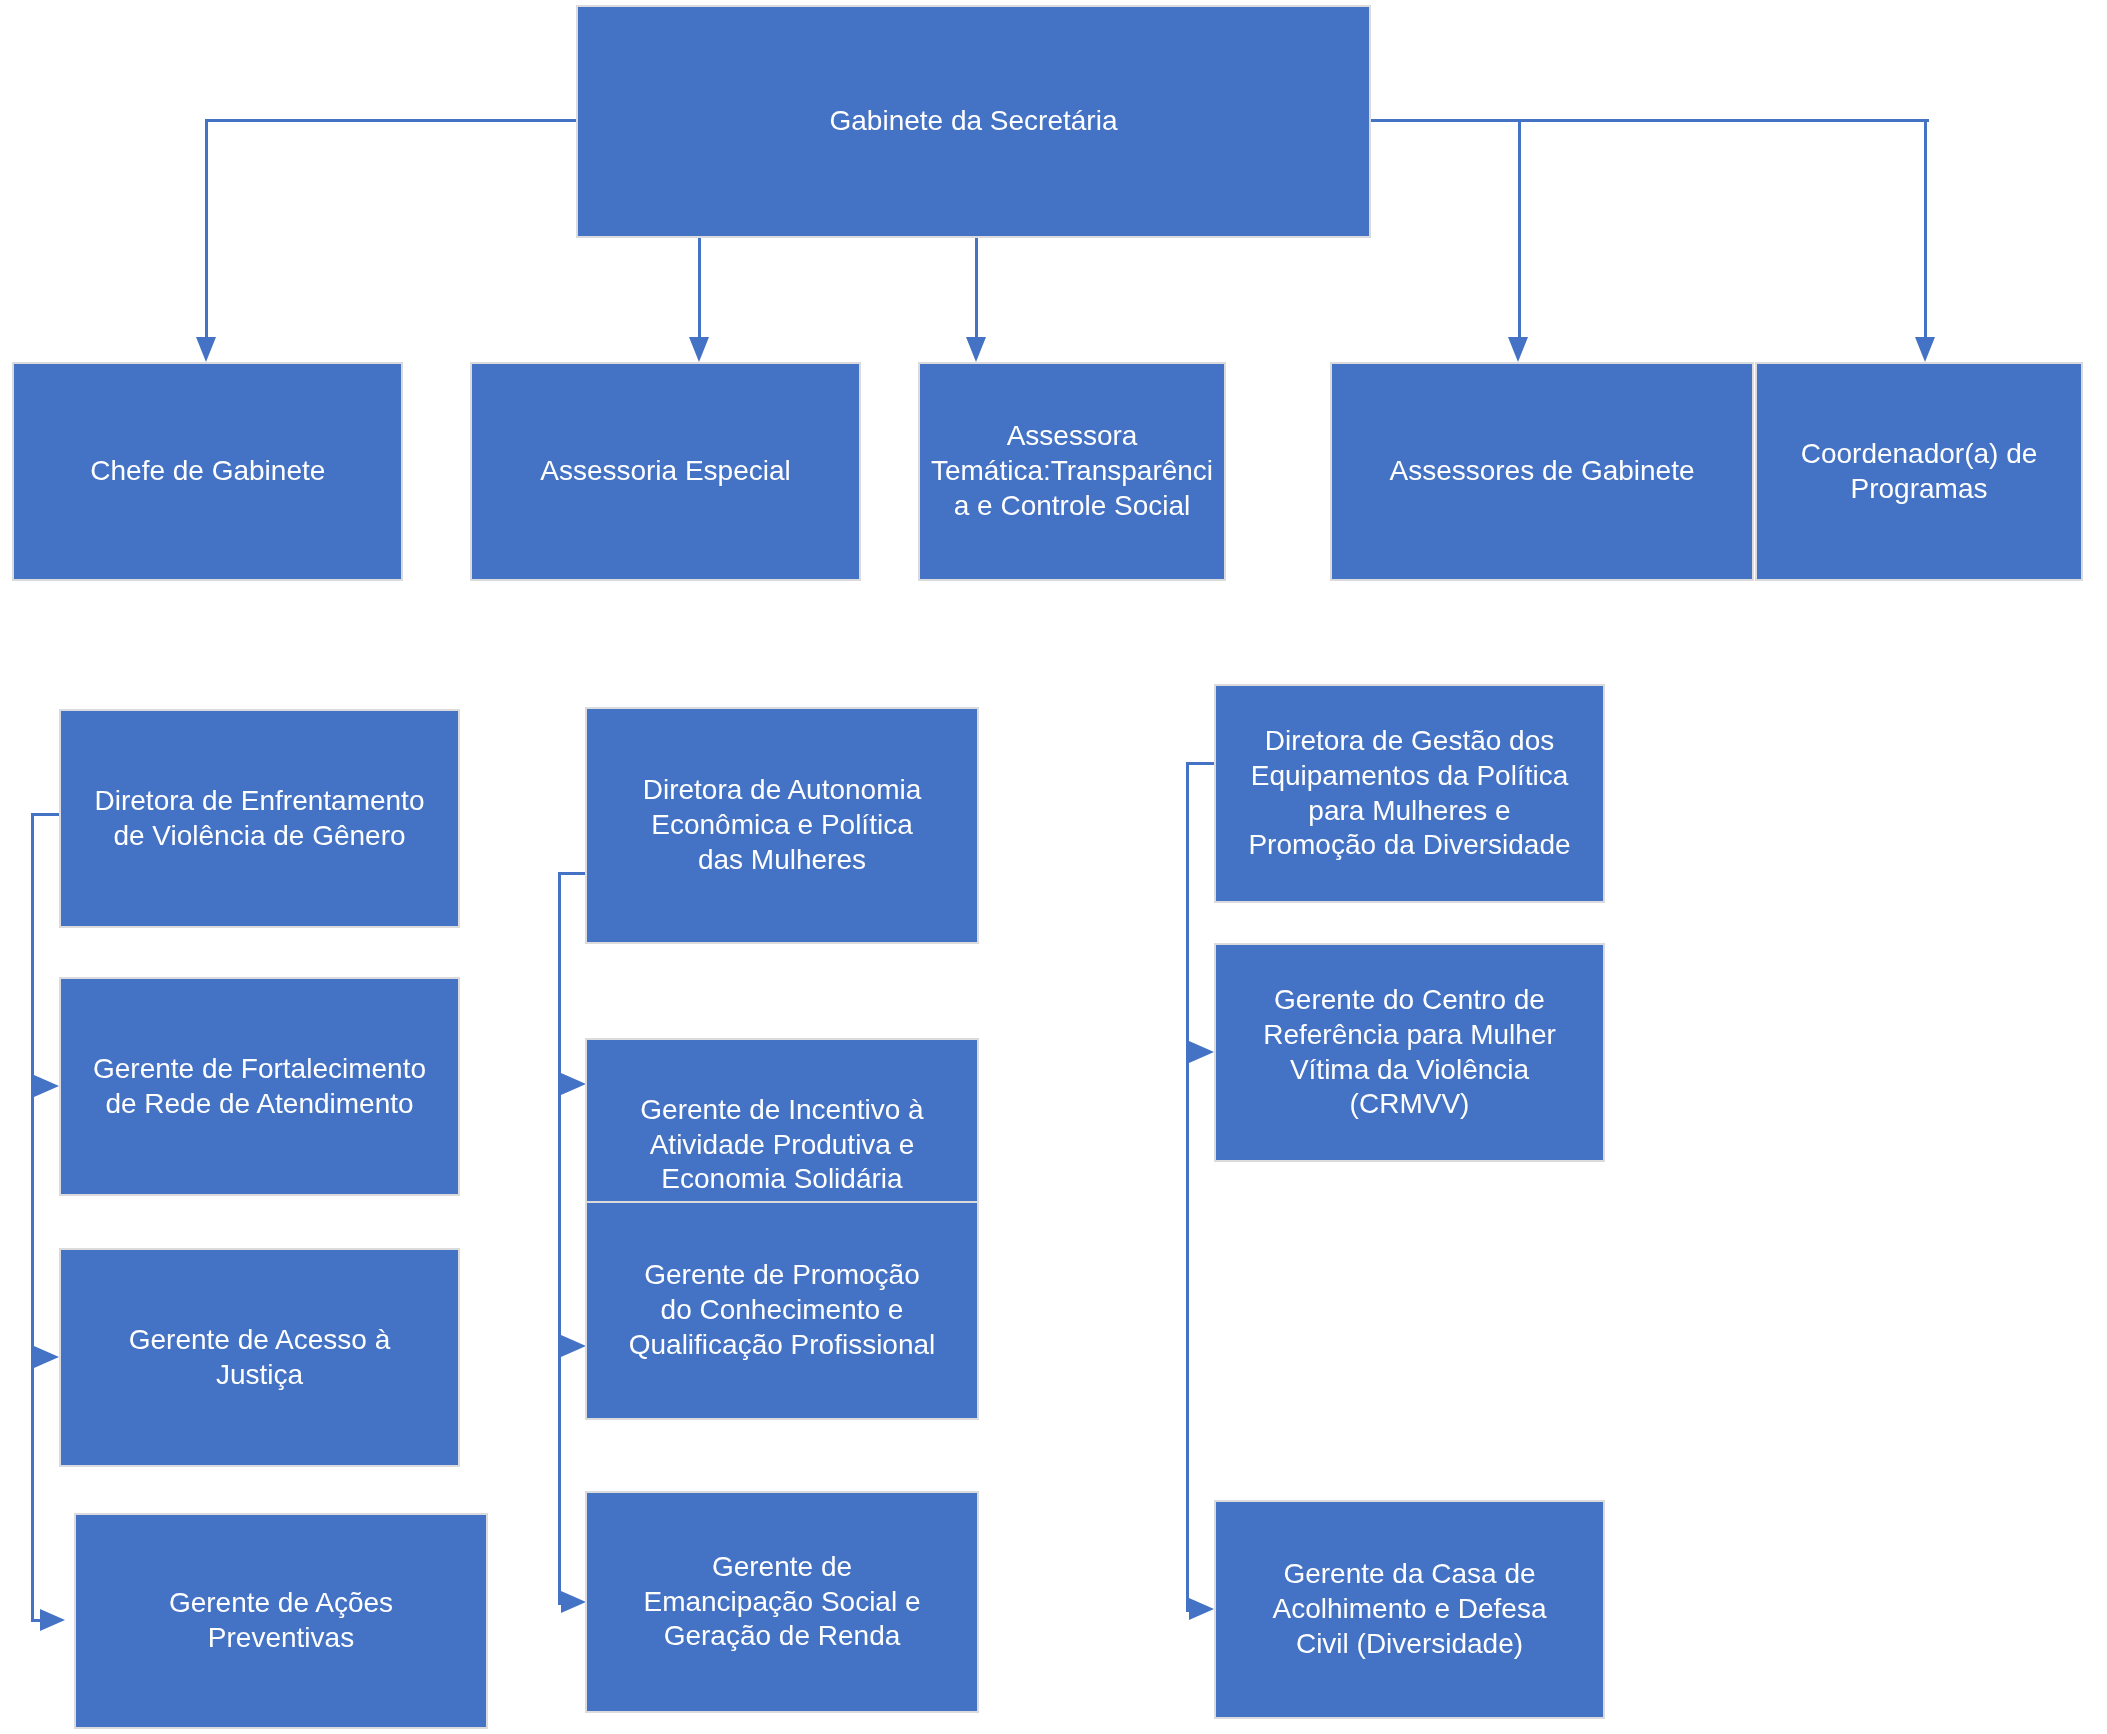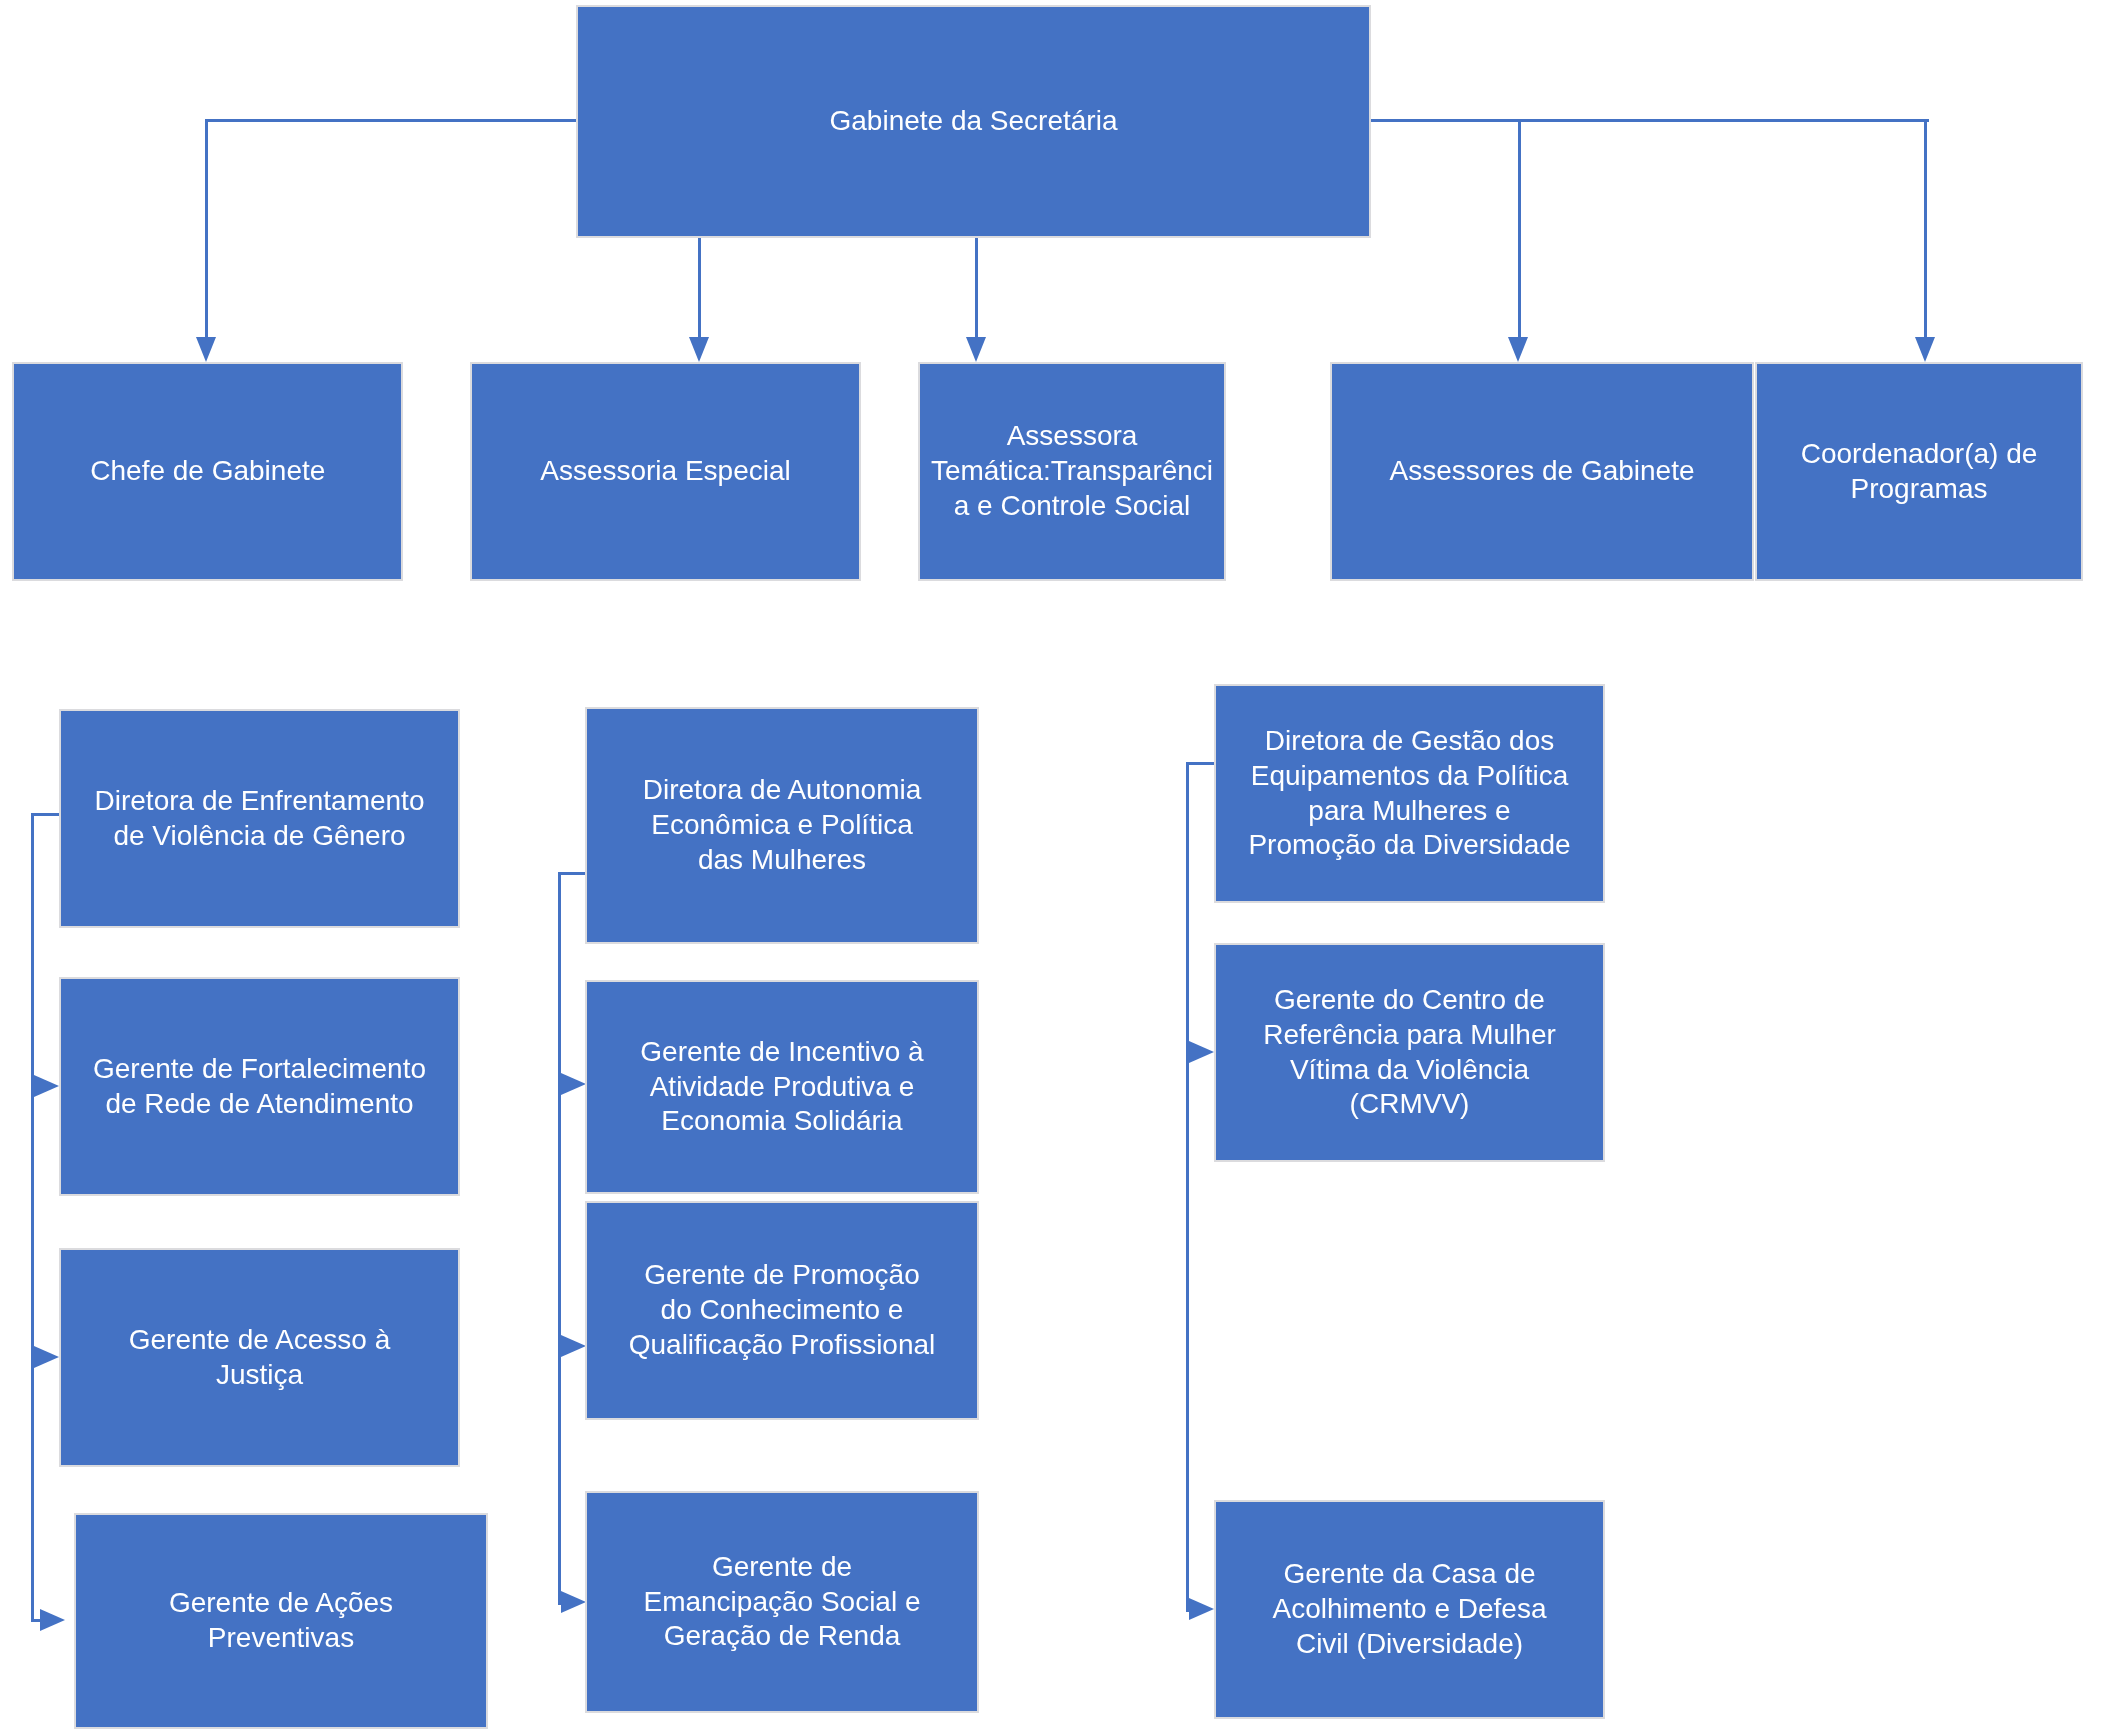--- a/index.html
+++ b/index.html
@@ -141,21 +141,21 @@
   <div class="box" style="left:74px;top:1513px;width:414px;height:216px">
     <span class="lbl">Gerente de Ações
 Preventivas</span>
   </div>
 
   <div class="box" style="left:585px;top:707px;width:394px;height:237px">
     <span class="lbl">Diretora de Autonomia
 Econômica e Política
 das Mulheres</span>
   </div>
-  <div class="box" style="left:585px;top:980px;width:394px;height:214px">
+  <div class="box" style="left:585px;top:1038px;width:394px;height:214px">
     <span class="lbl">Gerente de Incentivo à
 Atividade Produtiva e
 Economia Solidária</span>
   </div>
   <div class="box" style="left:585px;top:1201px;width:394px;height:219px">
     <span class="lbl">Gerente de Promoção
 do Conhecimento e
 Qualificação Profissional</span>
   </div>
   <div class="box" style="left:585px;top:1491px;width:394px;height:222px">

